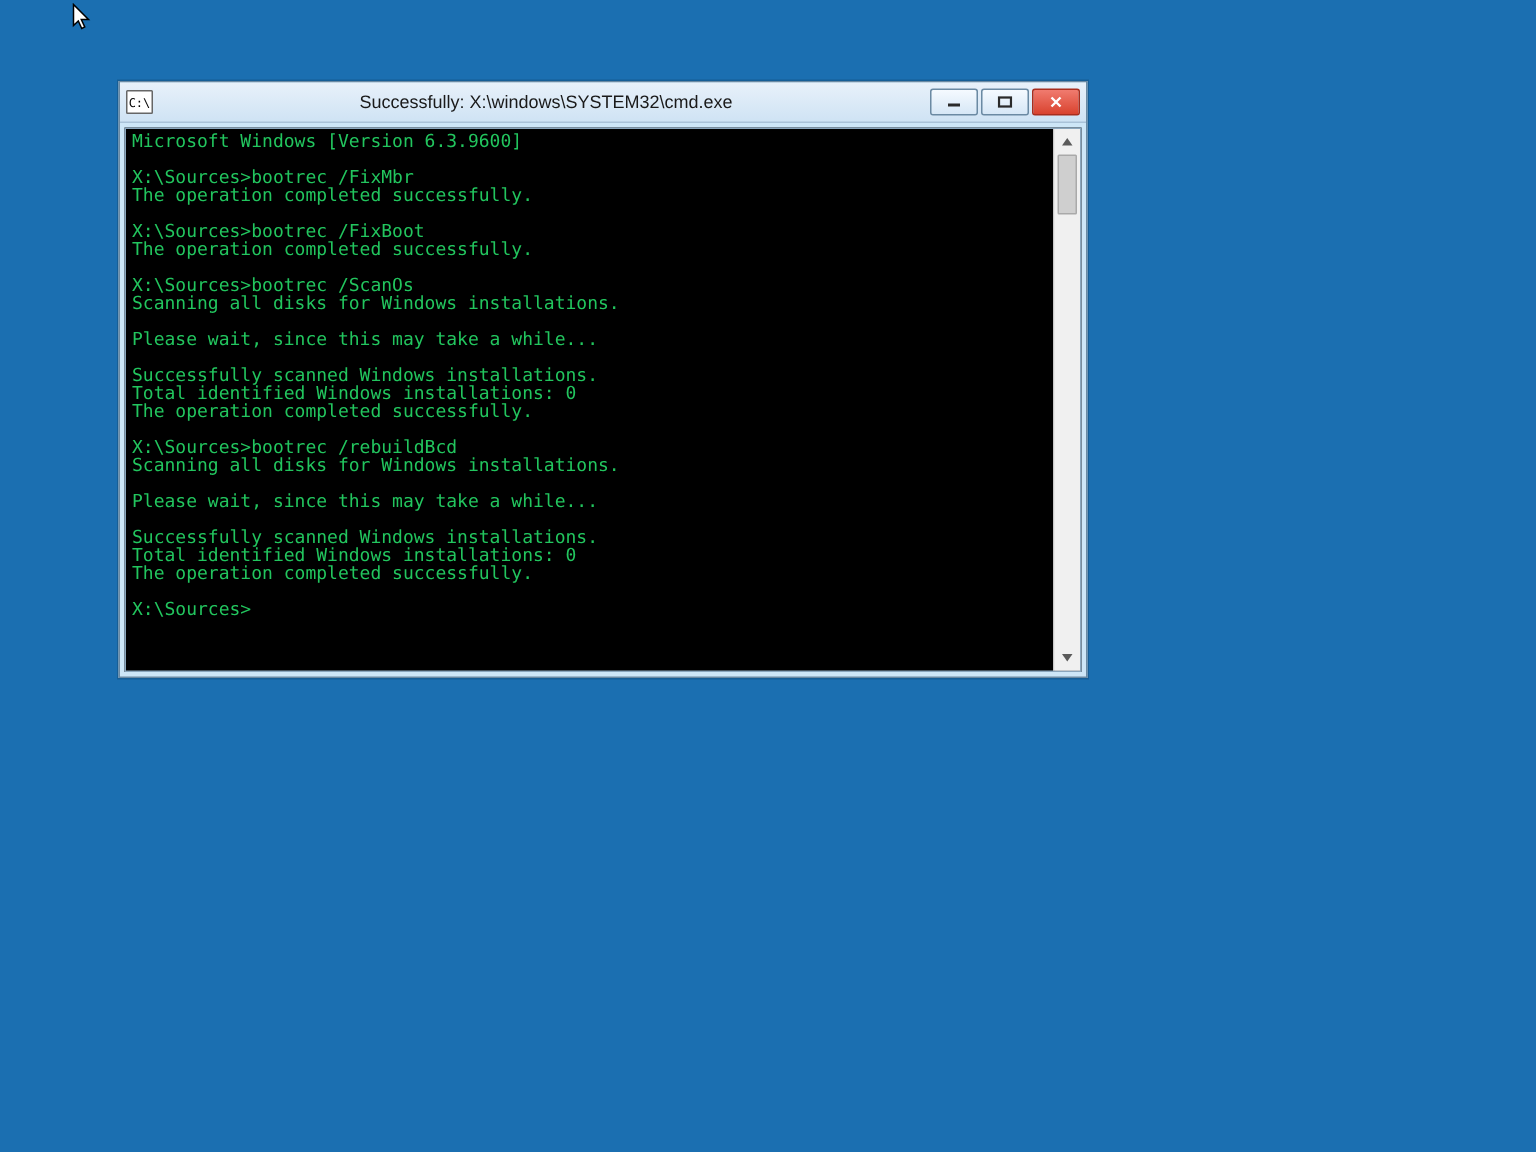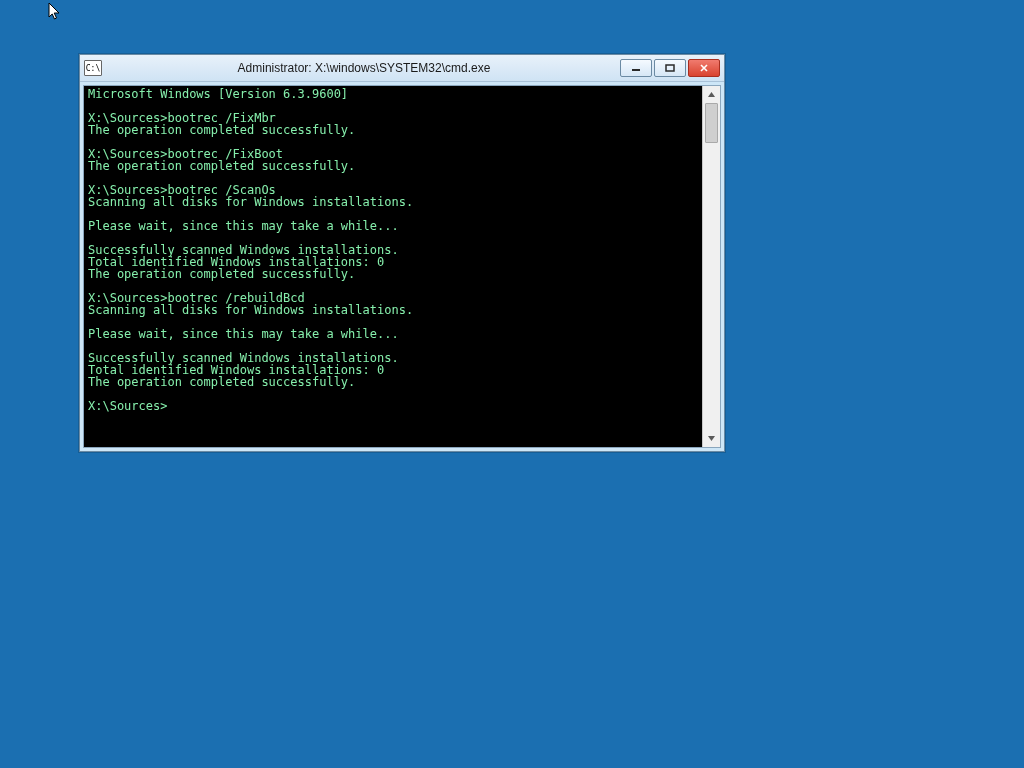--- a/index.html
+++ b/index.html
@@ -91,21 +91,21 @@
     background: #000;
     display: flex;
     position: relative;
   }
   .console {
     flex: 1;
     padding: 2px 4px;
     font-family: "Lucida Console", Consolas, monospace;
     font-size: 12px;
     line-height: 12px;
-    color: #86efac;
+    color: #22c55e;
     white-space: pre;
     overflow: hidden;
   }
   .scrollbar {
     width: 17px;
     background: #f0f0f0;
     display: flex;
     flex-direction: column;
     border-left: 1px solid #c9c9c9;
   }
@@ -134,21 +134,21 @@
 
 <div class="cursor">
   <svg width="14" height="20" viewBox="0 0 14 20">
     <path d="M1 1 L1 15 L4.2 12 L6.5 17 L8.5 16 L6.2 11 L11 11 Z" fill="#ffffff" stroke="#000000" stroke-width="1"></path>
   </svg>
 </div>
 
 <div class="window">
   <div class="titlebar">
     <div class="app-icon">C:\</div>
-    <div class="title">Administrator: X:\windows\SYSTEM32\cmd.exe</div>
+    <div class="title">Successfully: X:\windows\SYSTEM32\cmd.exe</div>
     <div class="winbtns">
       <div class="winbtn min">
         <svg width="10" height="8">
             <rect x="1" y="5" width="8" height="2" fill="#2a2a2a"></rect>
           </svg>
       </div>
       <div class="winbtn max">
         <svg width="10" height="8">
             <rect x="1" y="1" width="8" height="6" fill="none" stroke="#2a2a2a" stroke-width="1.5"></rect>
           </svg>

